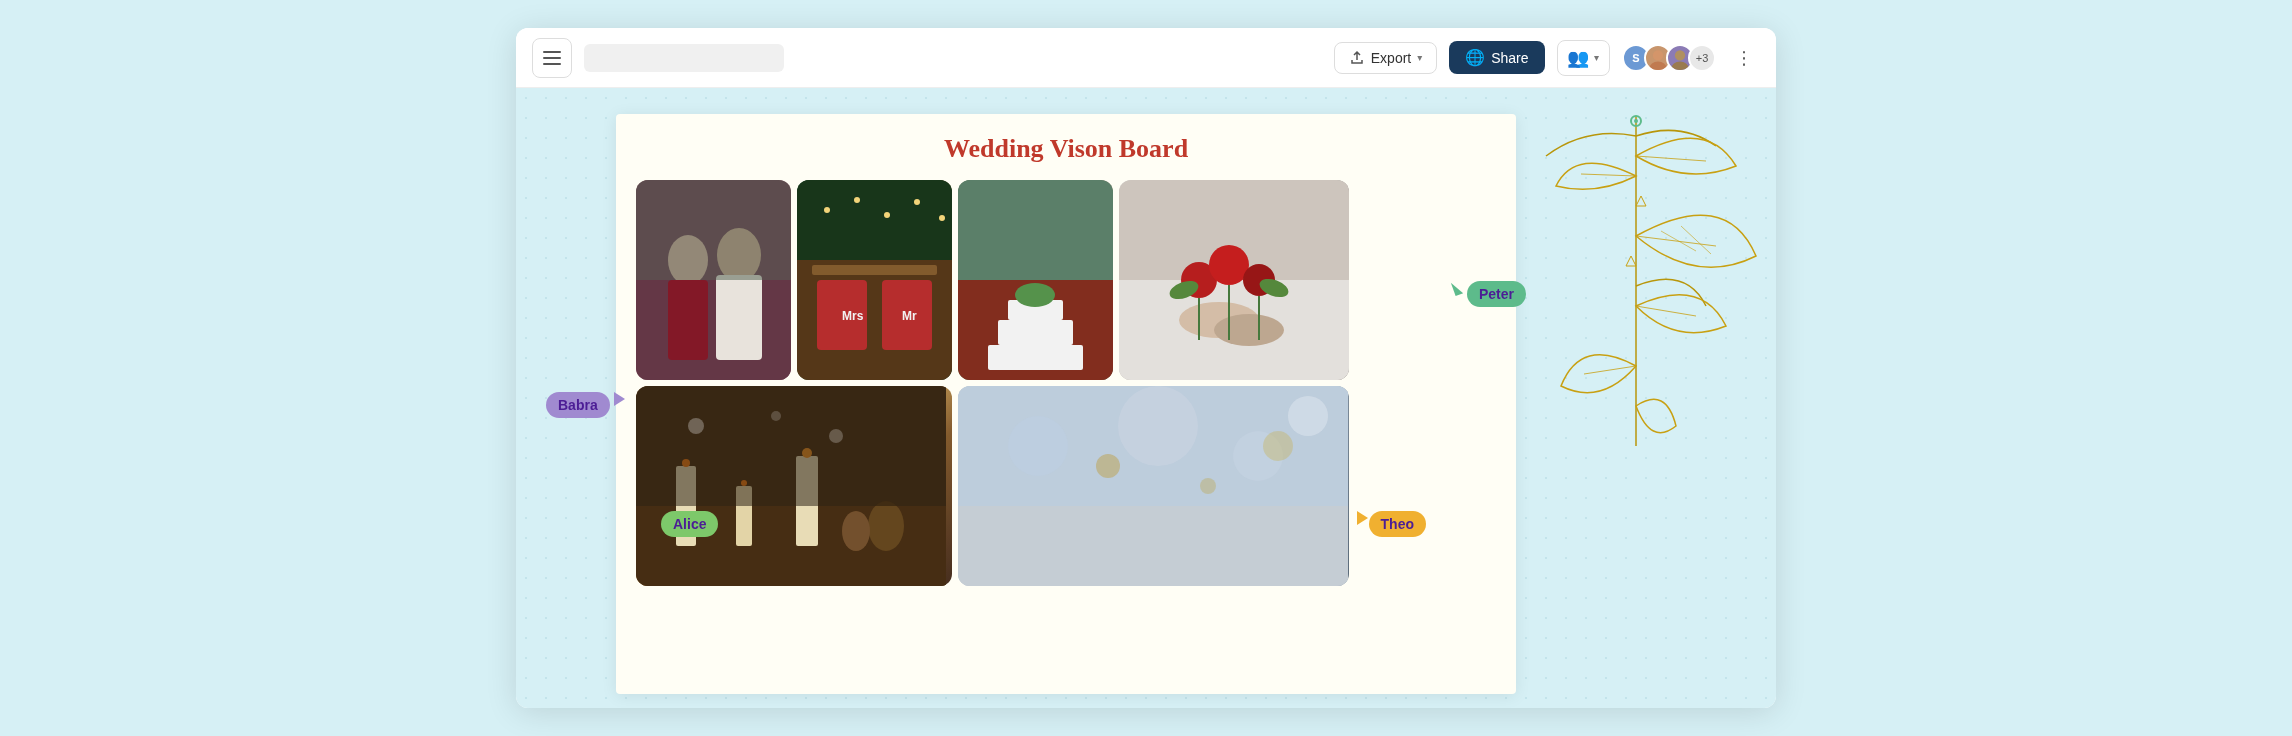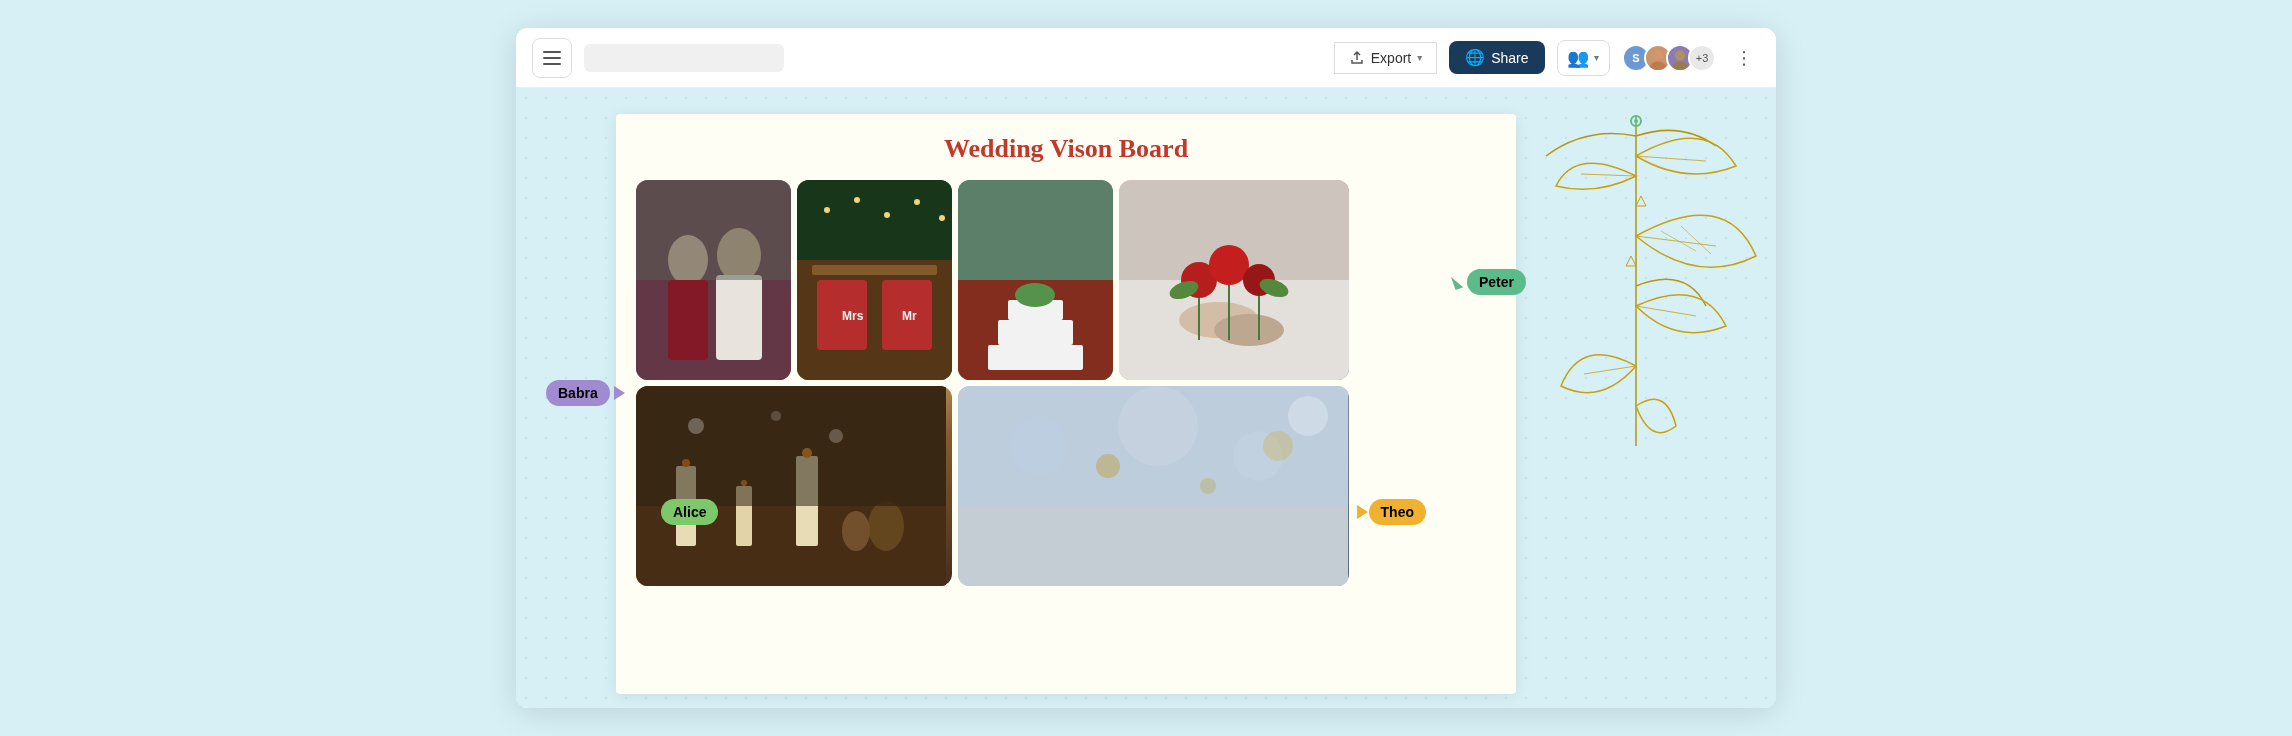--- a/index.html
+++ b/index.html
@@ -68,21 +68,21 @@
     }
 
     .toolbar-spacer { flex: 1; }
 
     .export-btn {
       display: flex;
       align-items: center;
       gap: 6px;
       padding: 7px 14px;
       border: 1px solid #ddd;
-      border-radius: 0;
+      border-radius: 8px;
       background: #fff;
       cursor: pointer;
       font-size: 14px;
       color: #333;
     }
     .export-btn .icon-export {
       width: 16px;
       height: 16px;
     }
     .chevron-down {
@@ -263,21 +263,22 @@
       display: flex;
       align-items: center;
       gap: 4px;
     }
 
     .bubble-label {
       padding: 5px 12px;
       border-radius: 20px;
       font-size: 14px;
       font-weight: 600;
-      color: #000000;
+      color: #4c1d95;
+      margin-top: 12px;
     }
 
     .bubble-peter {
       top: 158px;
       right: 30px;
     }
     .bubble-peter .bubble-label { background: #5dbb8b; }
 
     
     .peter-cursor {

